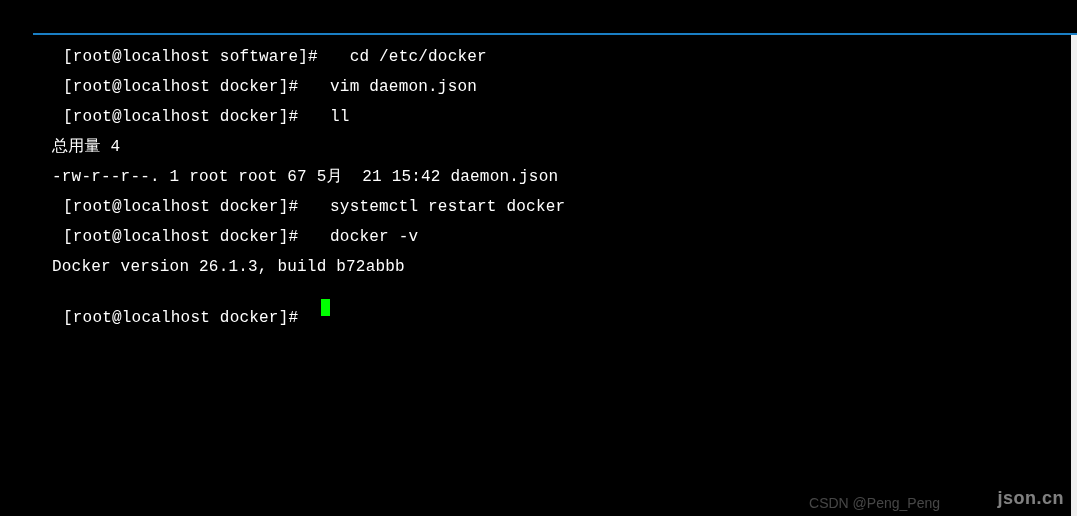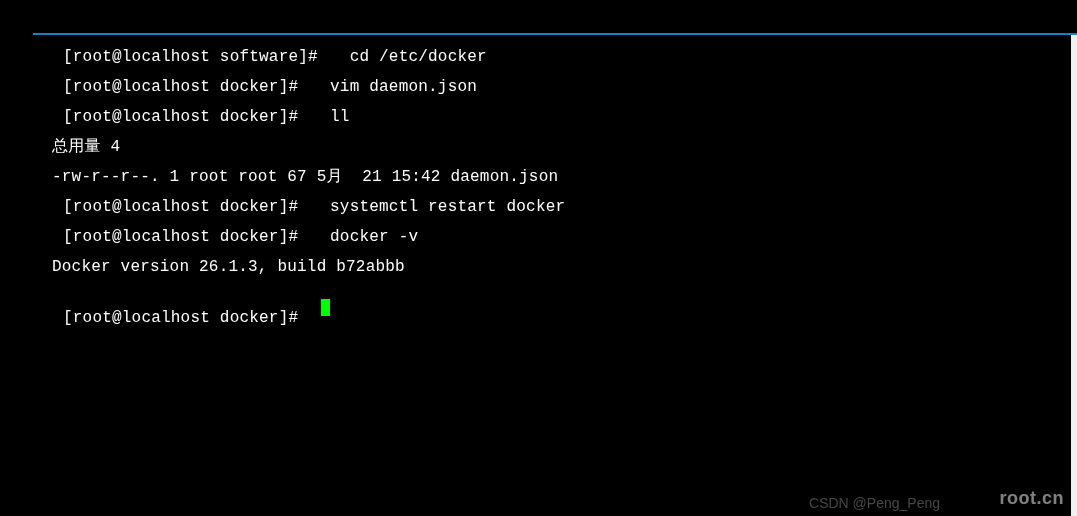--- a/index.html
+++ b/index.html
@@ -115,13 +115,13 @@
 
 <div class="terminal" id="term"><div class="line"><span>[root@localhost software]# </span><span>cd /etc/docker</span></div><div class="line"><span>[root@localhost docker]# </span><span>vim daemon.json</span></div><div class="line"><span>[root@localhost docker]# </span><span>ll</span></div><div class="line">总用量 4</div><div class="line">-rw-r--r--. 1 root root 67 5月  21 15:42 daemon.json</div><div class="line"><span>[root@localhost docker]# </span><span>systemctl restart docker</span></div><div class="line"><span>[root@localhost docker]# </span><span>docker -v</span></div><div class="line">Docker version 26.1.3, build b72abbb</div><div class="line"><span>[root@localhost docker]# </span><span class="cursor"></span></div></div>
 
 <div class="scrollbar">
   <div class="scroll-up">⌃</div>
   <div class="scroll-thumb"></div>
   <div class="scroll-down">⌄</div>
 </div>
 
 <div class="watermark-left">CSDN @Peng_Peng</div>
-<div class="watermark-right">root.cn</div>
+<div class="watermark-right">json.cn</div>
 
 </body></html>

